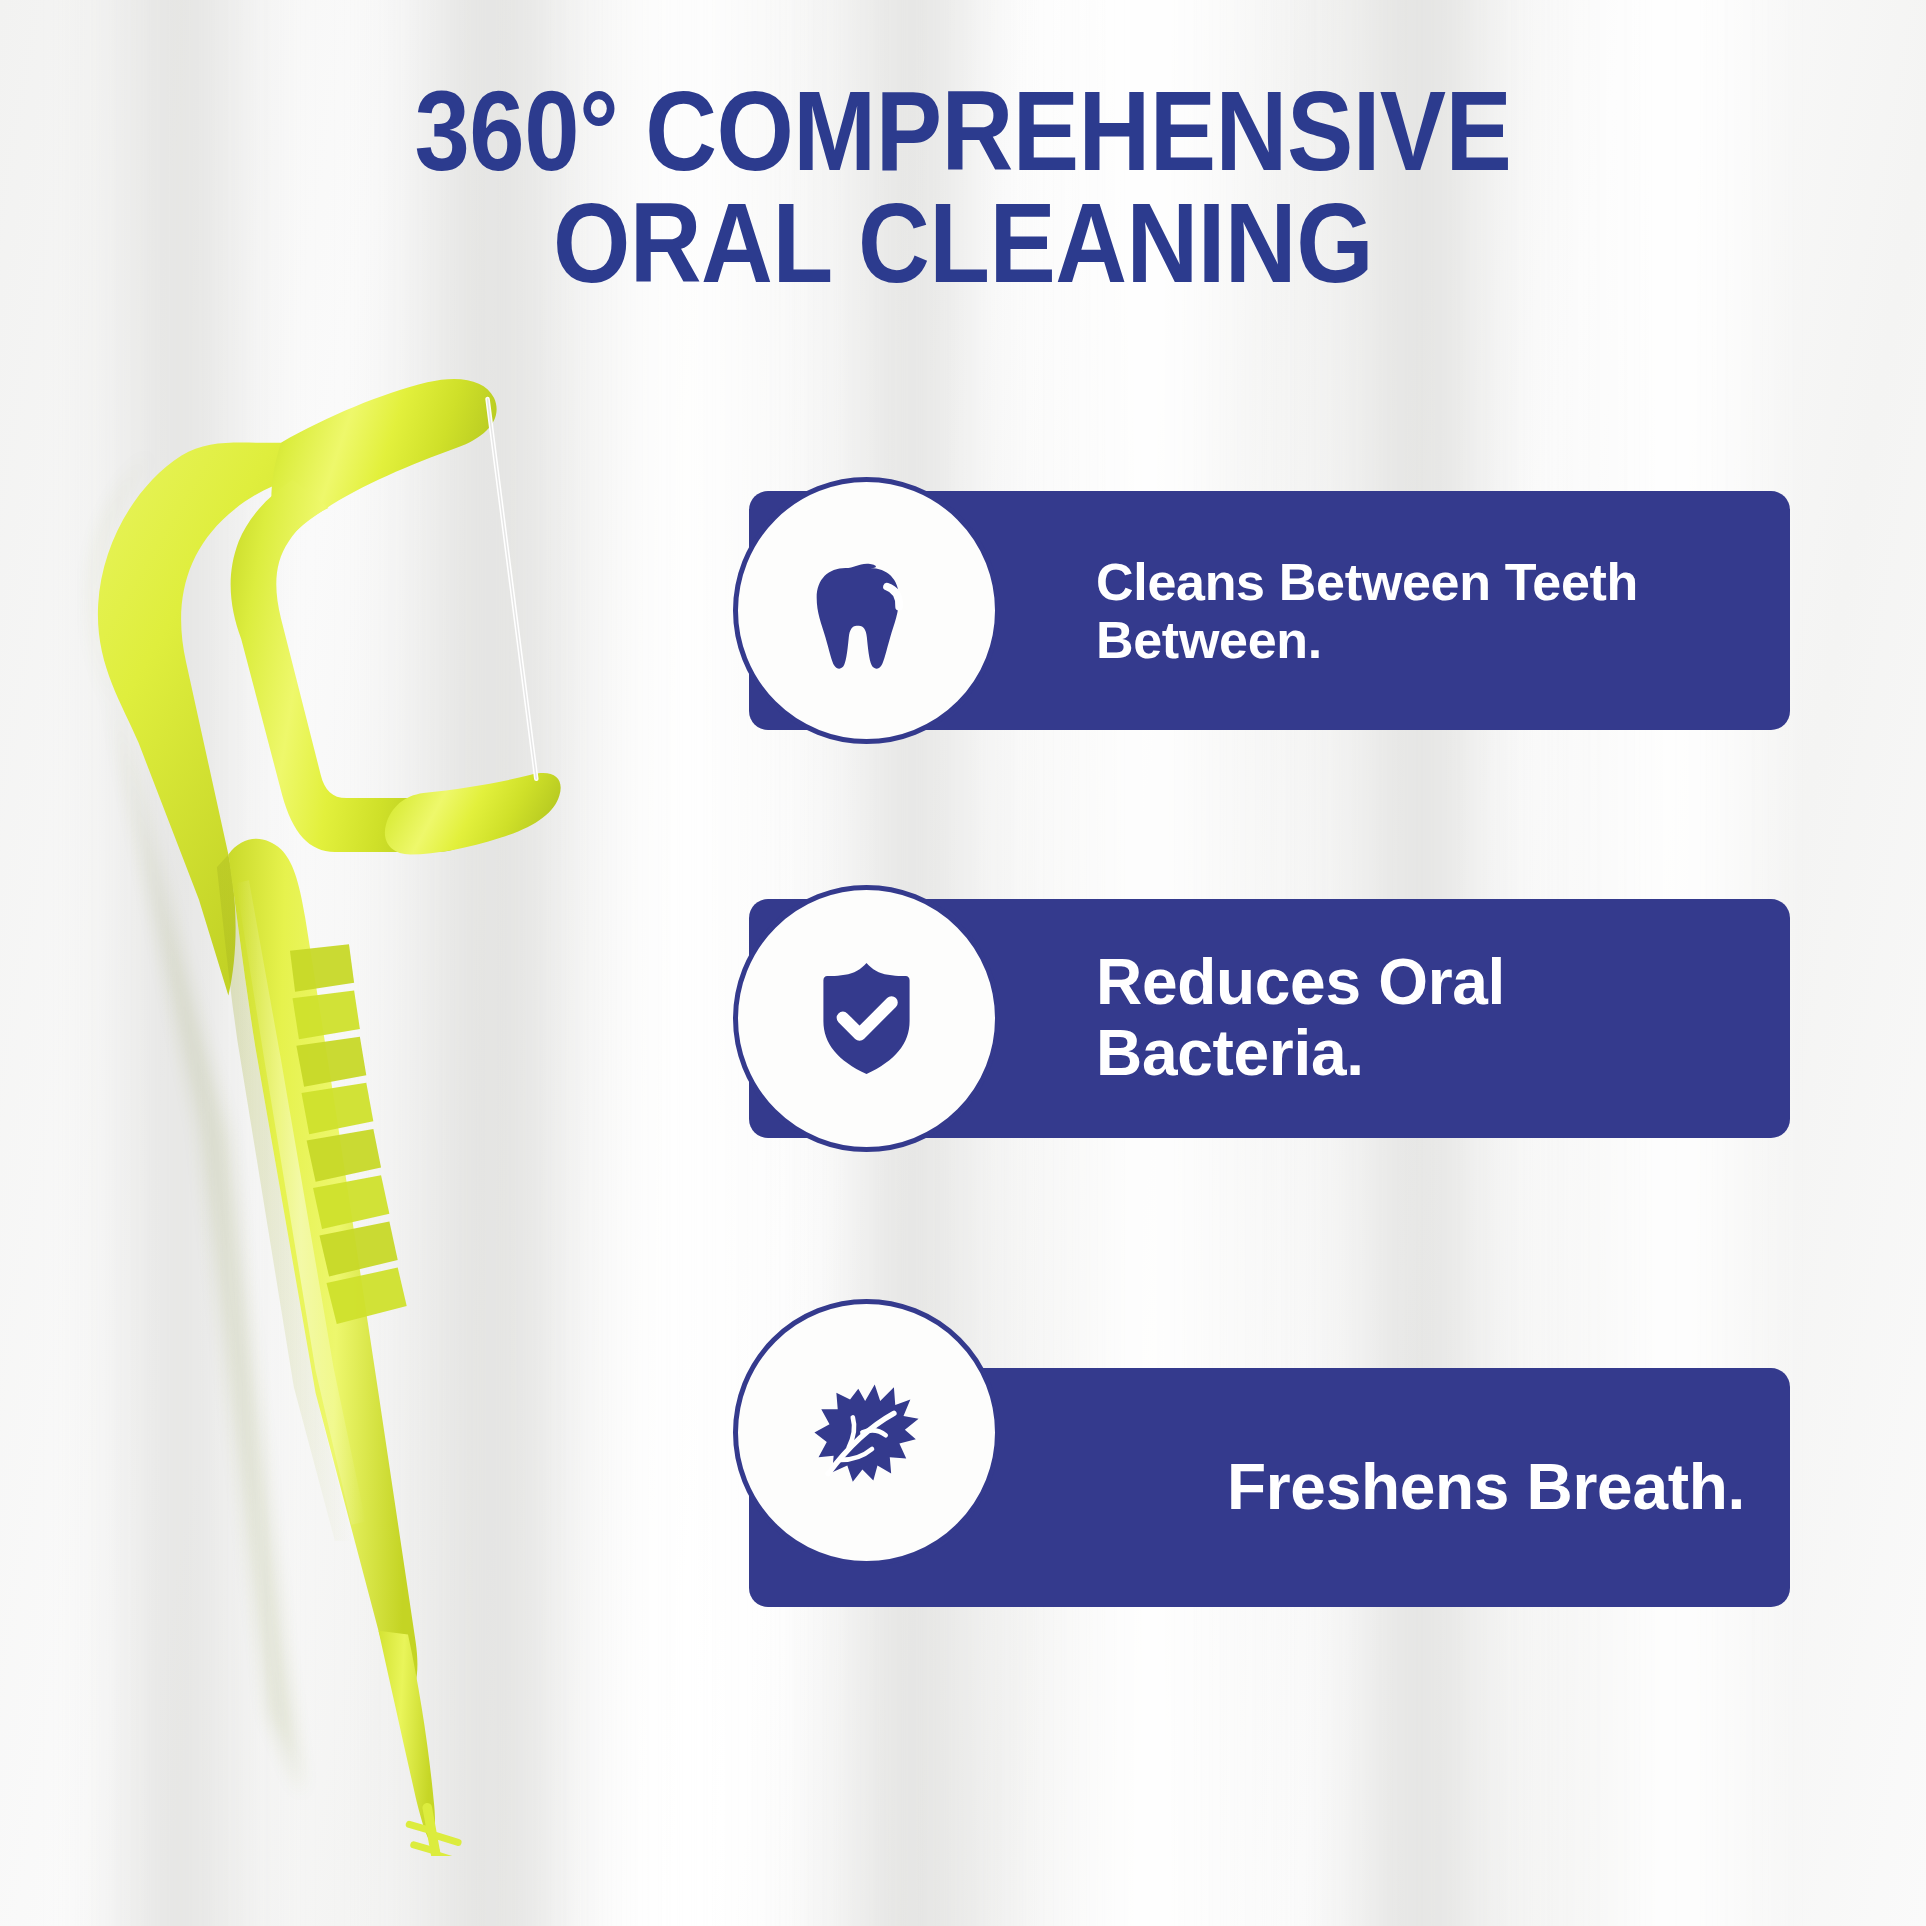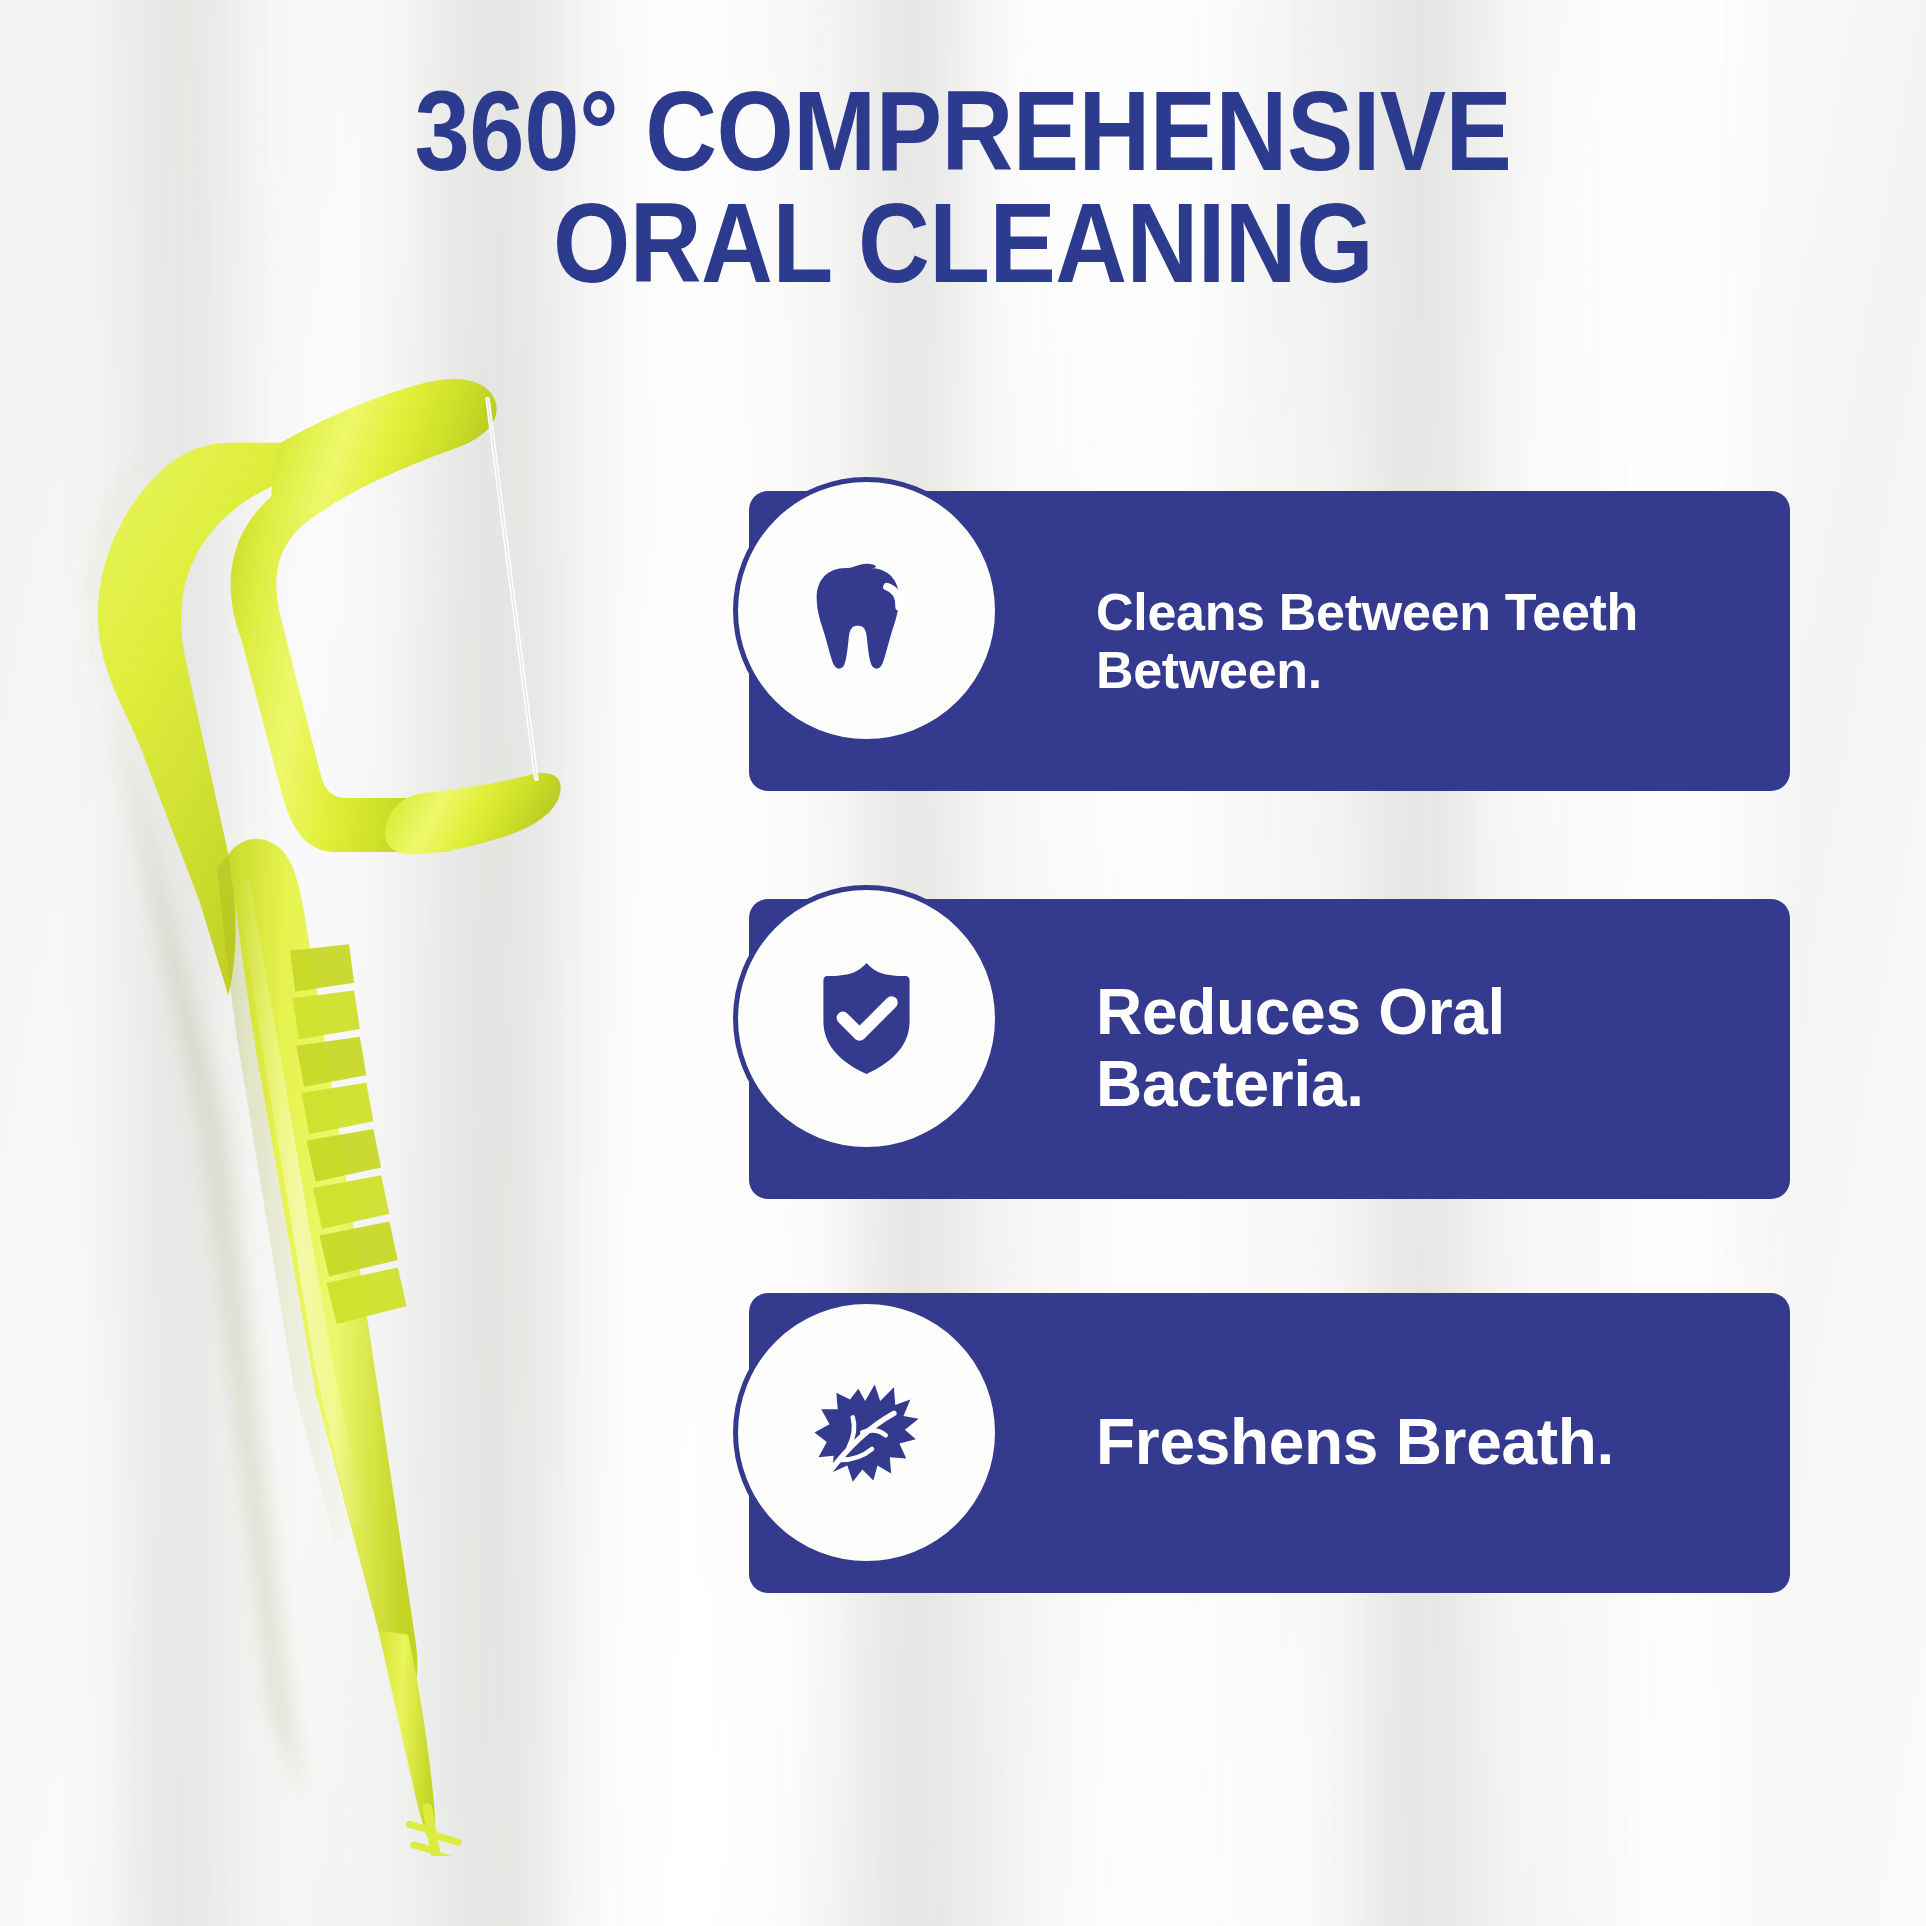--- a/index.html
+++ b/index.html
@@ -60,21 +60,21 @@
     transform-origin: 50% 0;
     white-space: nowrap;
   }
   .headline .l2 { display: block; }
 
   
   .card {
     position: absolute;
     left: 749px;
     width: 1041px;
-    height: 300px;
+    height: 239px;
     background: #343a8d;
     border-radius: 19px;
   }
   .card-text {
     position: absolute;
     left: 347px;
     right: 45px;
     top: 50%;
     transform: translateY(-50%);
     color: #ffffff;
@@ -300,21 +300,21 @@
   </div>
   <div class="icon-badge" style="top:885px;">
     <svg width="139" height="139" viewBox="0 0 100 100">
       <path d="M50 10c-4 4.5-9 7.5-15.5 8.6-5 0.9-9 1-12.5 0.8-1.8-0.1-3 1.2-3 3V52
                c0 16 10.5 28.5 31 38 20.5-9.5 31-22 31-38V22.4c0-1.8-1.2-3.1-3-3
                -3.5 0.2-7.5 0.1-12.5-0.8C59 17.5 54 14.5 50 10Z" fill="#343a8d"></path>
       <path d="M33 49.5 L45 61.5 L68 38.5" stroke="#ffffff" stroke-width="9" fill="none" stroke-linecap="round" stroke-linejoin="round"></path>
     </svg>
   </div>
 
-  <div class="card" style="top:1293px;">
+  <div class="card" style="top:1368px;text-align:right;">
     <div class="card-text">
       <span>Freshens Breath.</span>
     </div>
   </div>
   <div class="icon-badge" style="top:1299px;">
     <svg width="137" height="137" viewBox="0 0 100 100">
       <path d="M44 18 L49 27 L56 15 L60 27 L70 17 L71 30 L82 26 L77 38 L88 40 L78 48
                L86 55 L74 58 L79 69 L67 68 L68 80 L58 74 L55 85 L47 77 L40 86 L36 74
                L25 79 L26 67 L15 68 L21 57 L12 50 L23 44 L17 33 L29 33 L28 21 L38 26 Z" fill="#343a8d"></path>
       <path d="M22 80 C 34 64 50 47 70 36" stroke="#ffffff" stroke-width="4" fill="none" stroke-linecap="round"></path>

